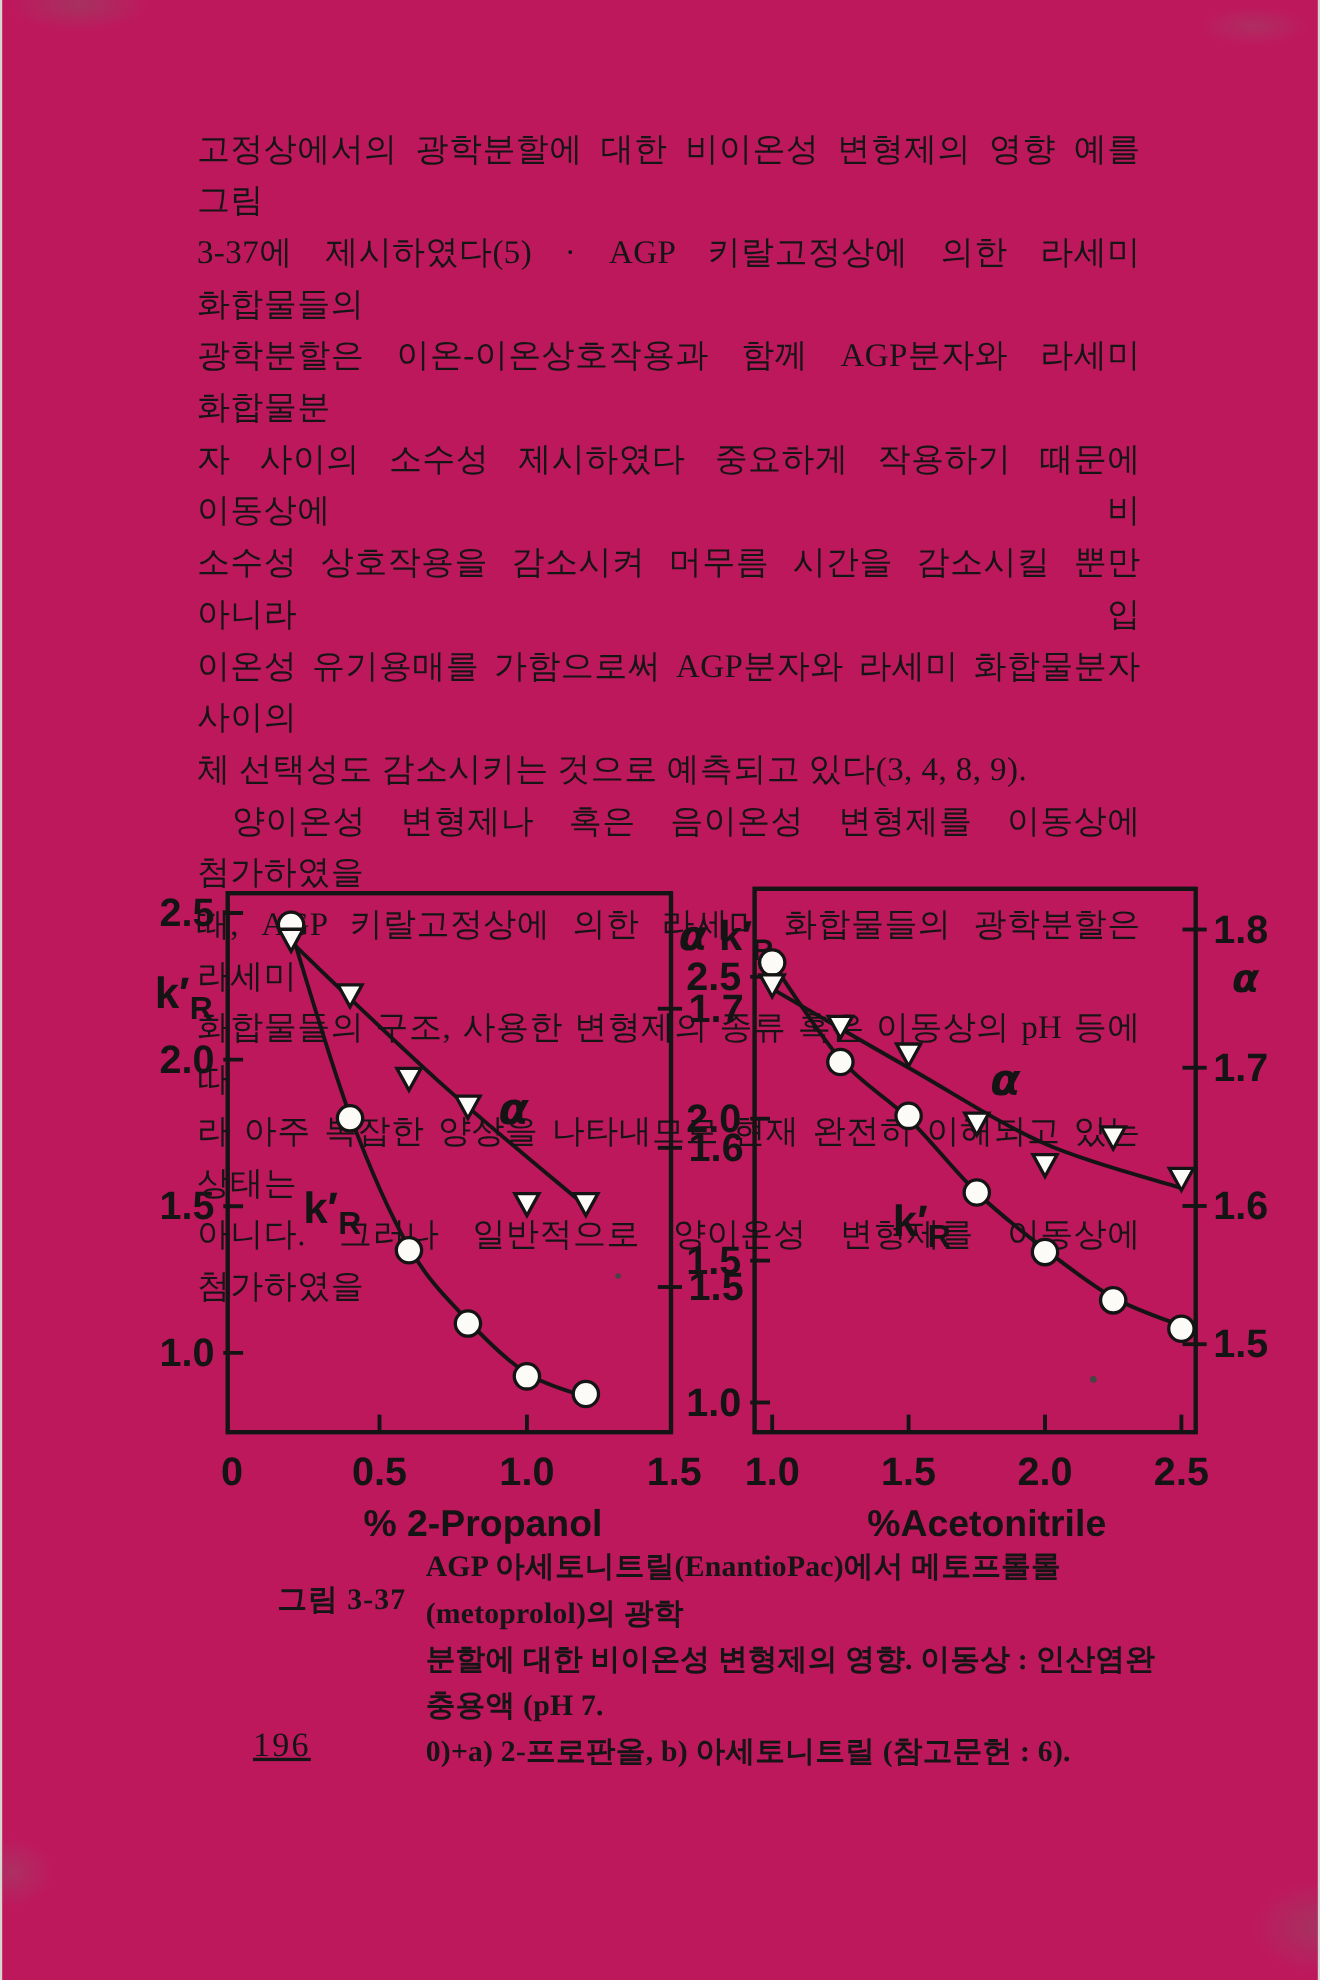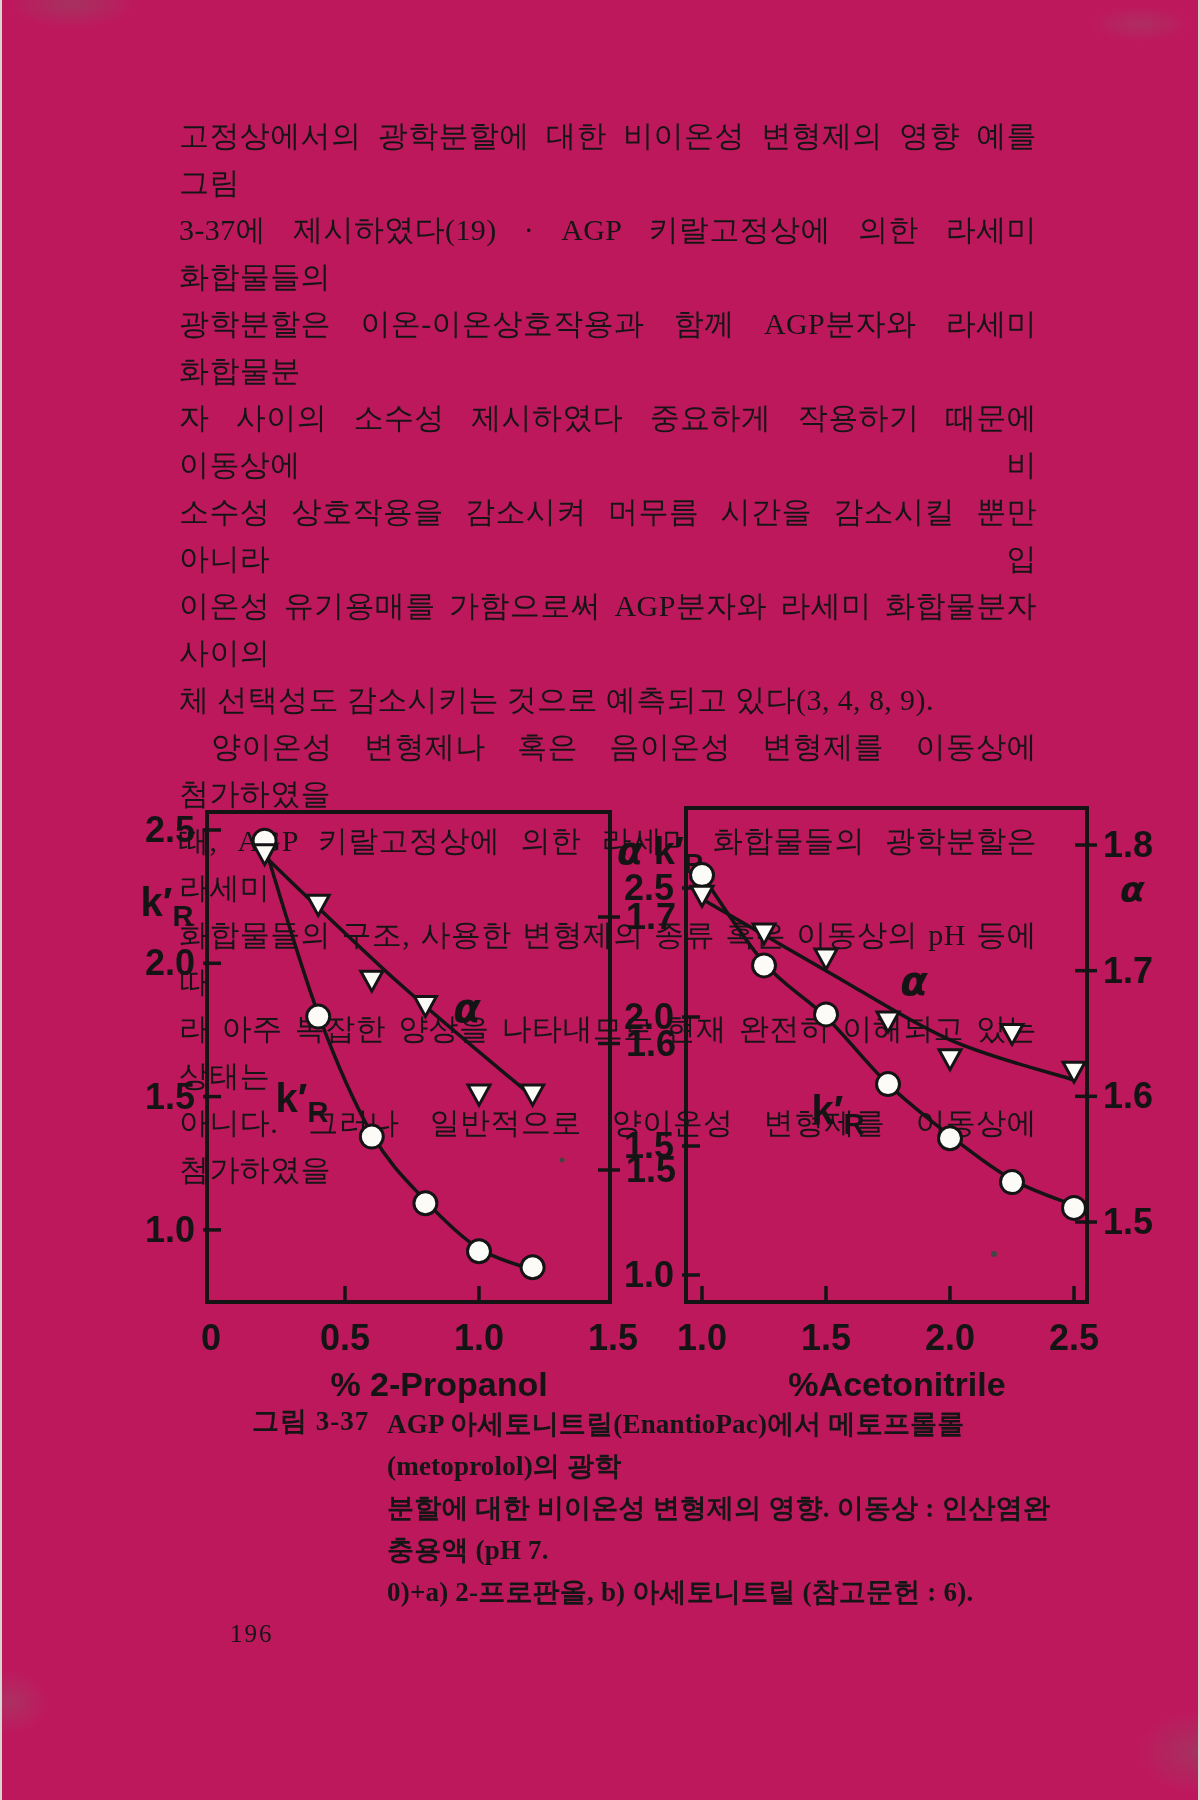--- a/index.html
+++ b/index.html
@@ -18,39 +18,39 @@
   }
   .body-text{
     position:absolute;left:177px;top:112px;width:858px;
     font-size:30px;line-height:47px;letter-spacing:.4px;
   }
   .line{text-align:justify;text-align-last:justify;word-break:keep-all;white-space:normal;}
   .line.end{text-align-last:left;}
   .line.indent{text-indent:32px;}
   .charts-svg{position:absolute;left:0;top:0;}
   .caption-label{
-    position:absolute;left:250px;top:1403px;
+    position:absolute;left:250px;top:1436px;
     font-size:27px;font-weight:700;letter-spacing:1px;
   }
   .caption-text{
     position:absolute;left:385px;top:1403px;width:680px;
     font-size:27px;line-height:42px;font-weight:600;letter-spacing:.2px;
   }
   .page-number{
-    position:absolute;left:228px;top:1620px;font-size:25px;letter-spacing:2px;
+    position:absolute;left:228px;top:1568px;font-size:31px;letter-spacing:2px;text-decoration:underline;
   }
 </style>
 </head>
 <body>
 
 <div class="page">
 
   <div class="body-text" id="body-text">
       <div class="line">고정상에서의 광학분할에 대한 비이온성 변형제의 영향 예를 그림</div>
-      <div class="line">3-37에 제시하였다(19) · AGP 키랄고정상에 의한 라세미 화합물들의</div>
+      <div class="line">3-37에 제시하였다(5) · AGP 키랄고정상에 의한 라세미 화합물들의</div>
       <div class="line">광학분할은 이온-이온상호작용과 함께 AGP분자와 라세미 화합물분</div>
       <div class="line">자 사이의 소수성 제시하였다 중요하게 작용하기 때문에 이동상에 비</div>
       <div class="line">소수성 상호작용을 감소시켜 머무름 시간을 감소시킬 뿐만 아니라 입</div>
       <div class="line">이온성 유기용매를 가함으로써 AGP분자와 라세미 화합물분자 사이의</div>
       <div class="line end">체 선택성도 감소시키는 것으로 예측되고 있다(3, 4, 8, 9).</div>
       <div class="line indent">양이온성 변형제나 혹은 음이온성 변형제를 이동상에 첨가하였을</div>
       <div class="line">때, AGP 키랄고정상에 의한 라세미 화합물들의 광학분할은 라세미</div>
       <div class="line">화합물들의 구조, 사용한 변형제의 종류 혹은 이동상의 pH 등에 따</div>
       <div class="line">라 아주 복잡한 양상을 나타내므로 현재 완전히 이해되고 있는 상태는</div>
       <div class="line">아니다. 그러나 일반적으로 양이온성 변형제를 이동상에 첨가하였을</div>

